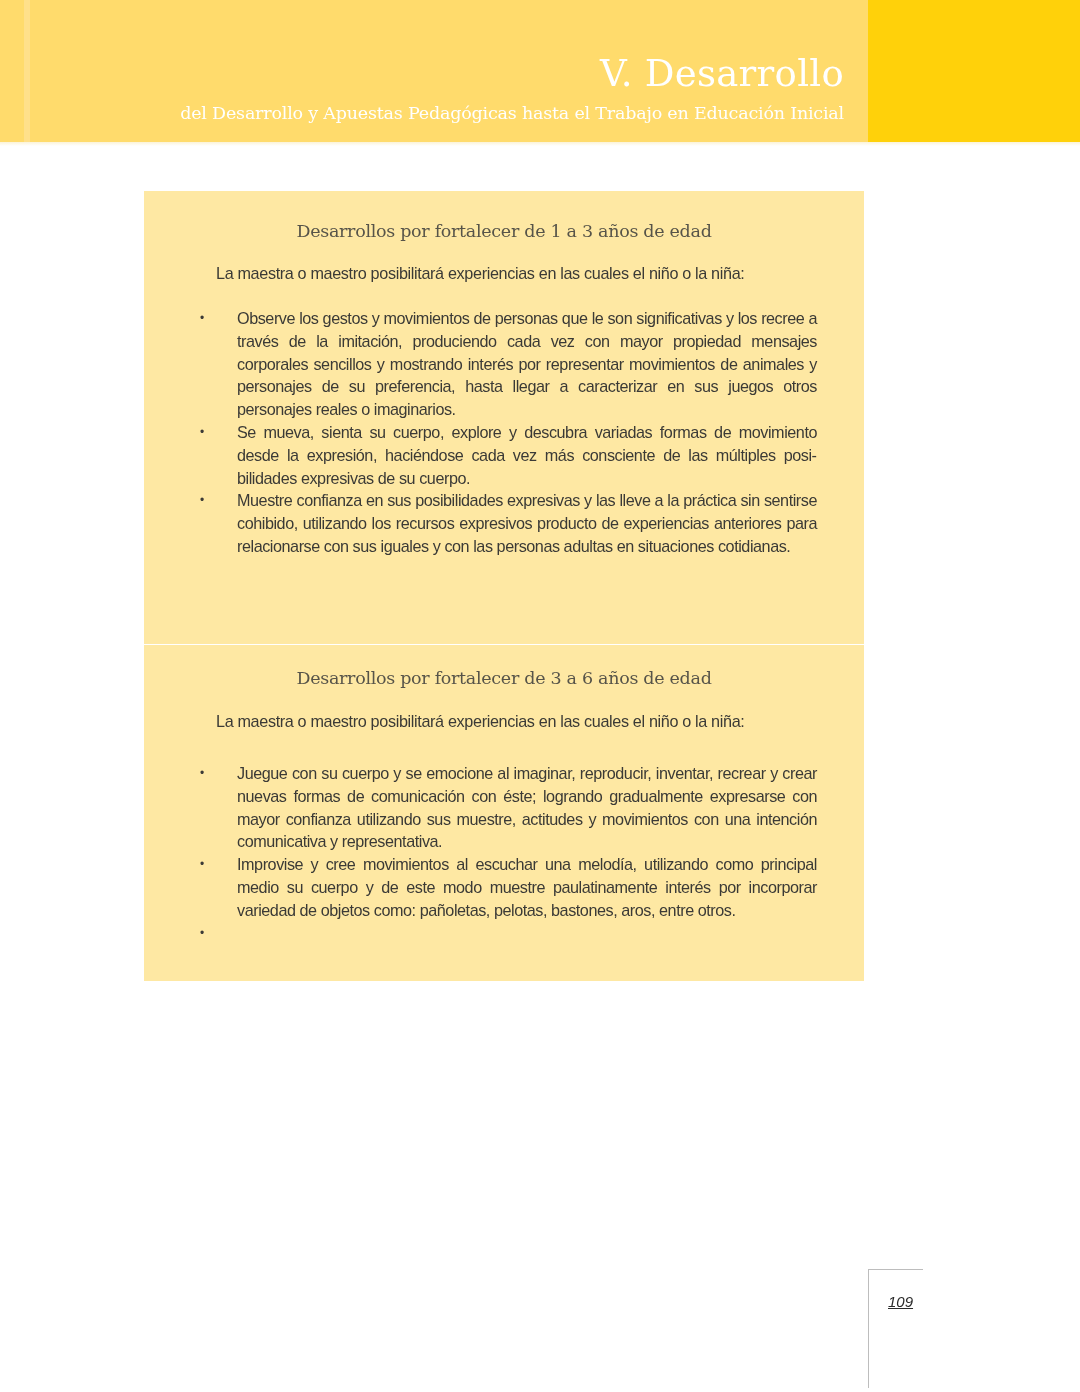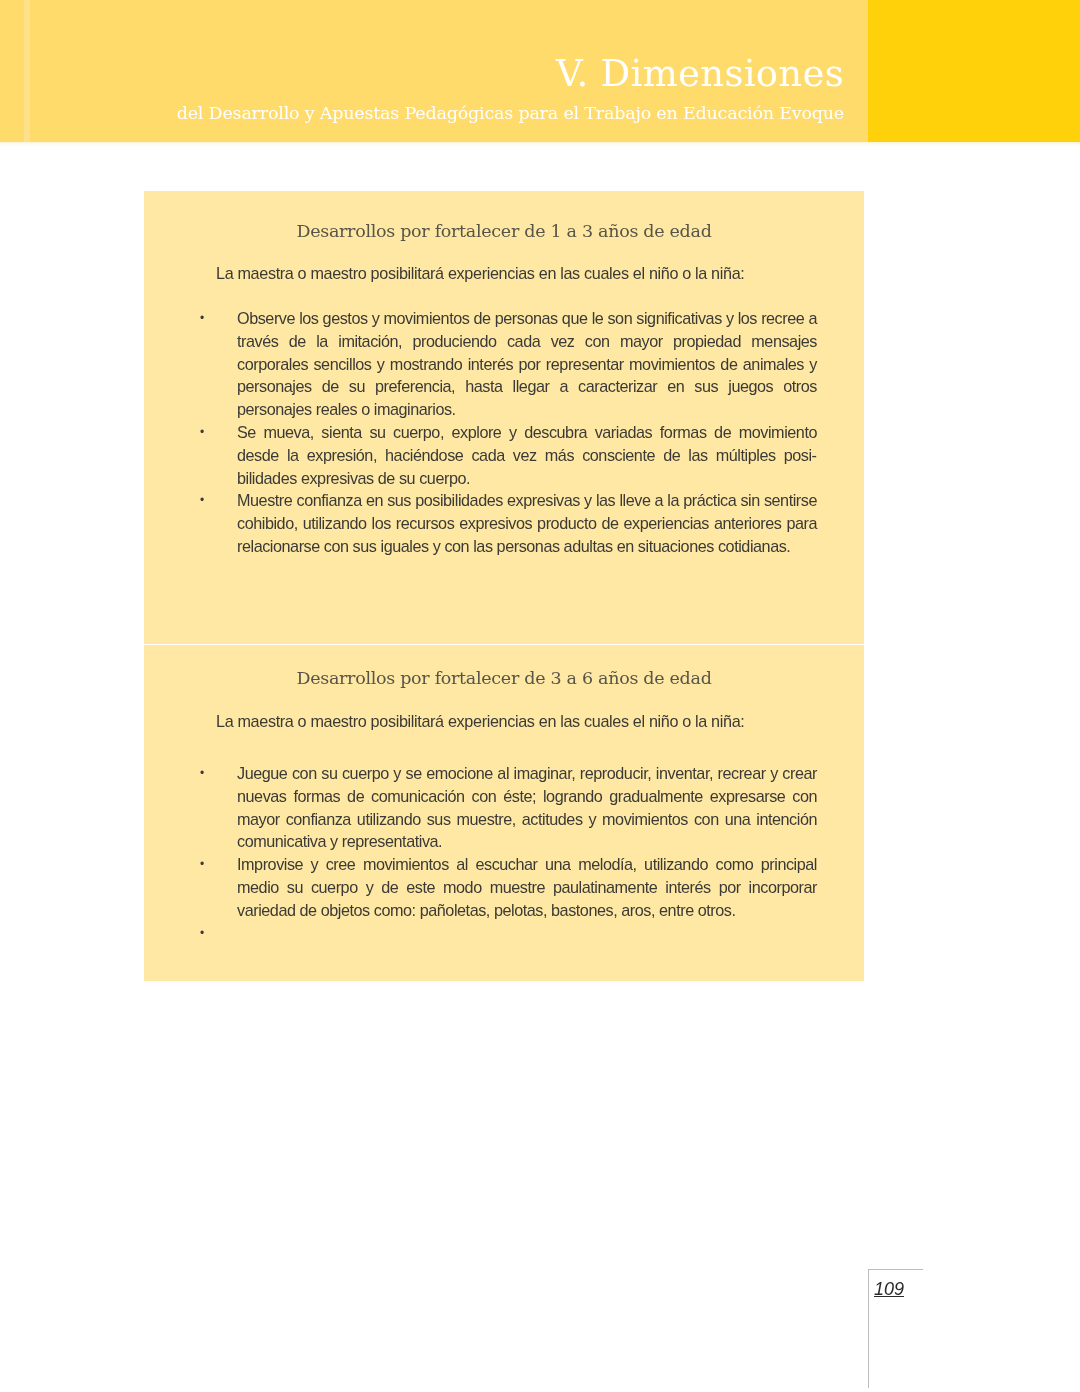--- a/index.html
+++ b/index.html
@@ -128,36 +128,36 @@
   }
   .page-frame-h {
     position: absolute;
     left: 868px; top: 1269px;
     width: 55px; height: 1px;
     background: #bdbdbd;
   }
   .page-number {
     position: absolute;
     left: 874px; top: 1279px;
-    font-size: 18px;
+    font-size: 15px;
     font-style: italic;
     color: #2b2b2b;
-    margin: 0;
+    margin: 14px;
     text-decoration: underline;
   }
 </style>
 </head>
 <body>
 
 <div class="banner"></div>
 <div class="banner-rule"></div>
 <div class="banner-block"></div>
 <div class="banner-shadow"></div>
-<h1 class="title">V. Dimensiones</h1>
-<h2 class="subtitle">del Desarrollo y Apuestas Pedagógicas para el Trabajo en Educación Evoque</h2>
+<h1 class="title">V. Desarrollo</h1>
+<h2 class="subtitle">del Desarrollo y Apuestas Pedagógicas hasta el Trabajo en Educación Inicial</h2>
 
 <section class="box box1">
   <h3 class="box-heading" style="top:30px;">Desarrollos por fortalecer de 1 a 3 años de edad</h3>
   <p class="box-intro" style="top:73px;">La maestra o maestro posibilitará experiencias en las cuales el niño o la niña:</p>
   <ul class="bullets" style="top:116px;">
     <li class="bullet-item">
       <span class="bullet-dot">•</span>
       <span>Observe los gestos y movimientos de personas que le son significativas y  los recree a través de la imitación, produciendo cada vez con mayor propiedad mensajes corporales sencillos y mostrando interés por representar movimien­tos de animales y personajes de su preferencia, hasta llegar a caracterizar en sus juegos otros personajes reales o imaginarios.</span>
     </li>
     <li class="bullet-item">

